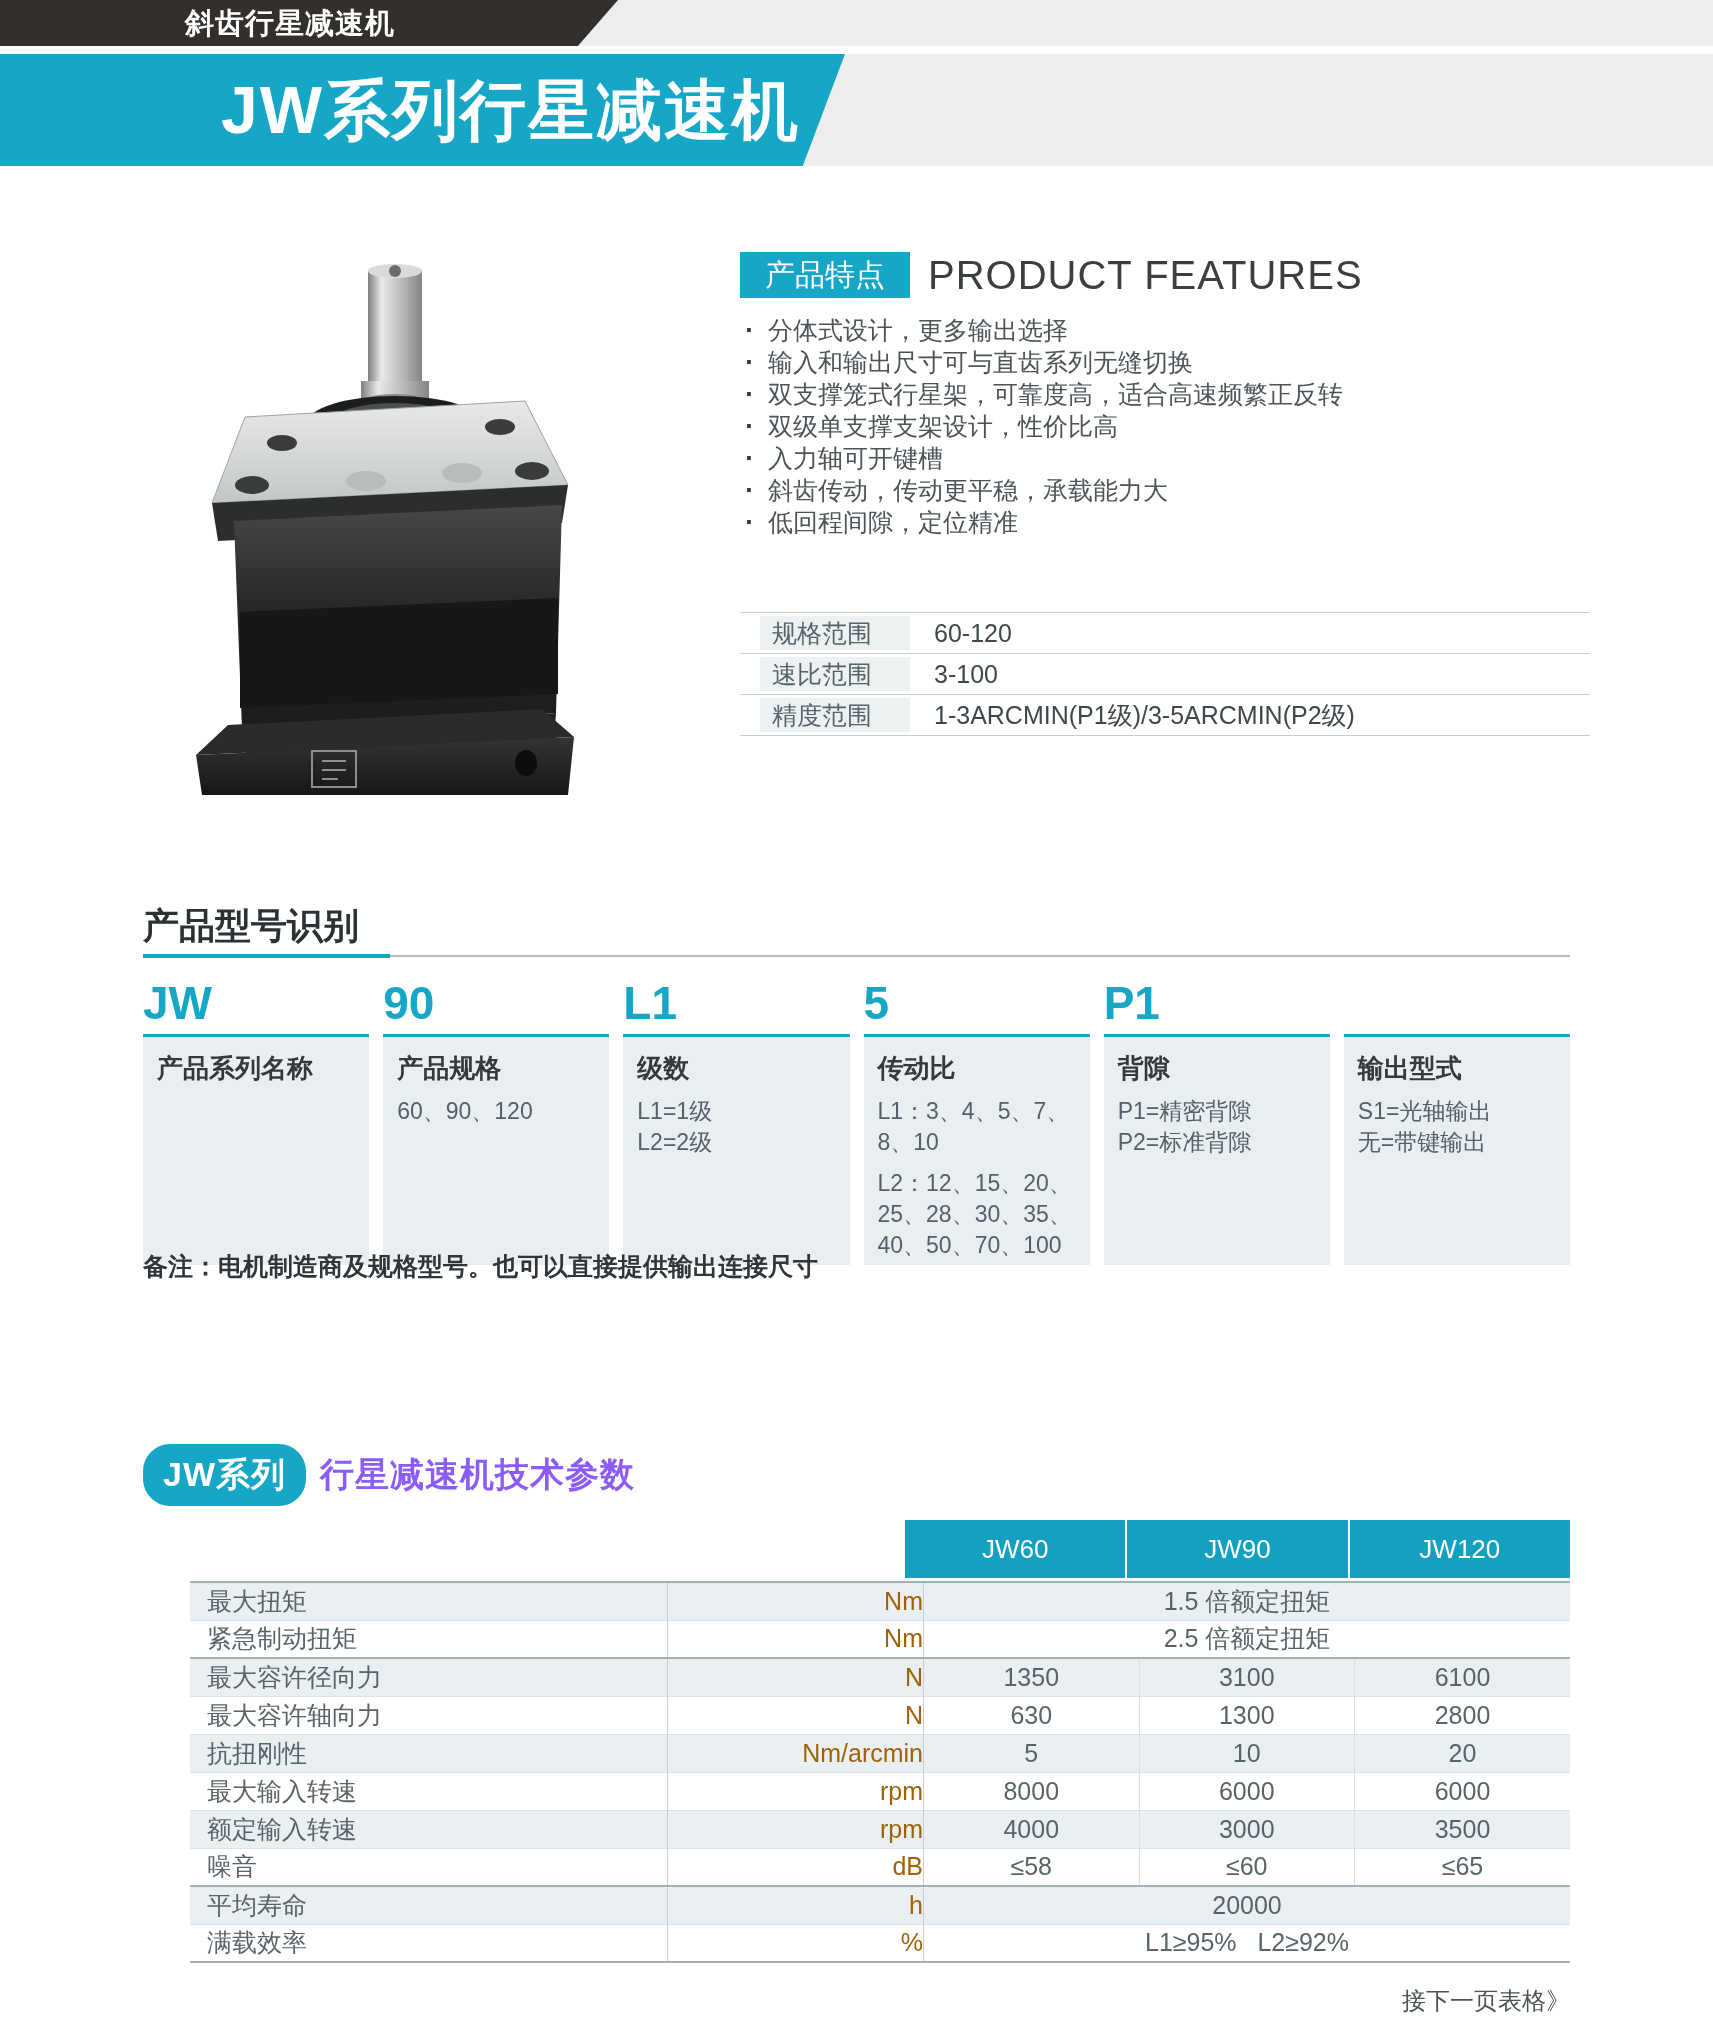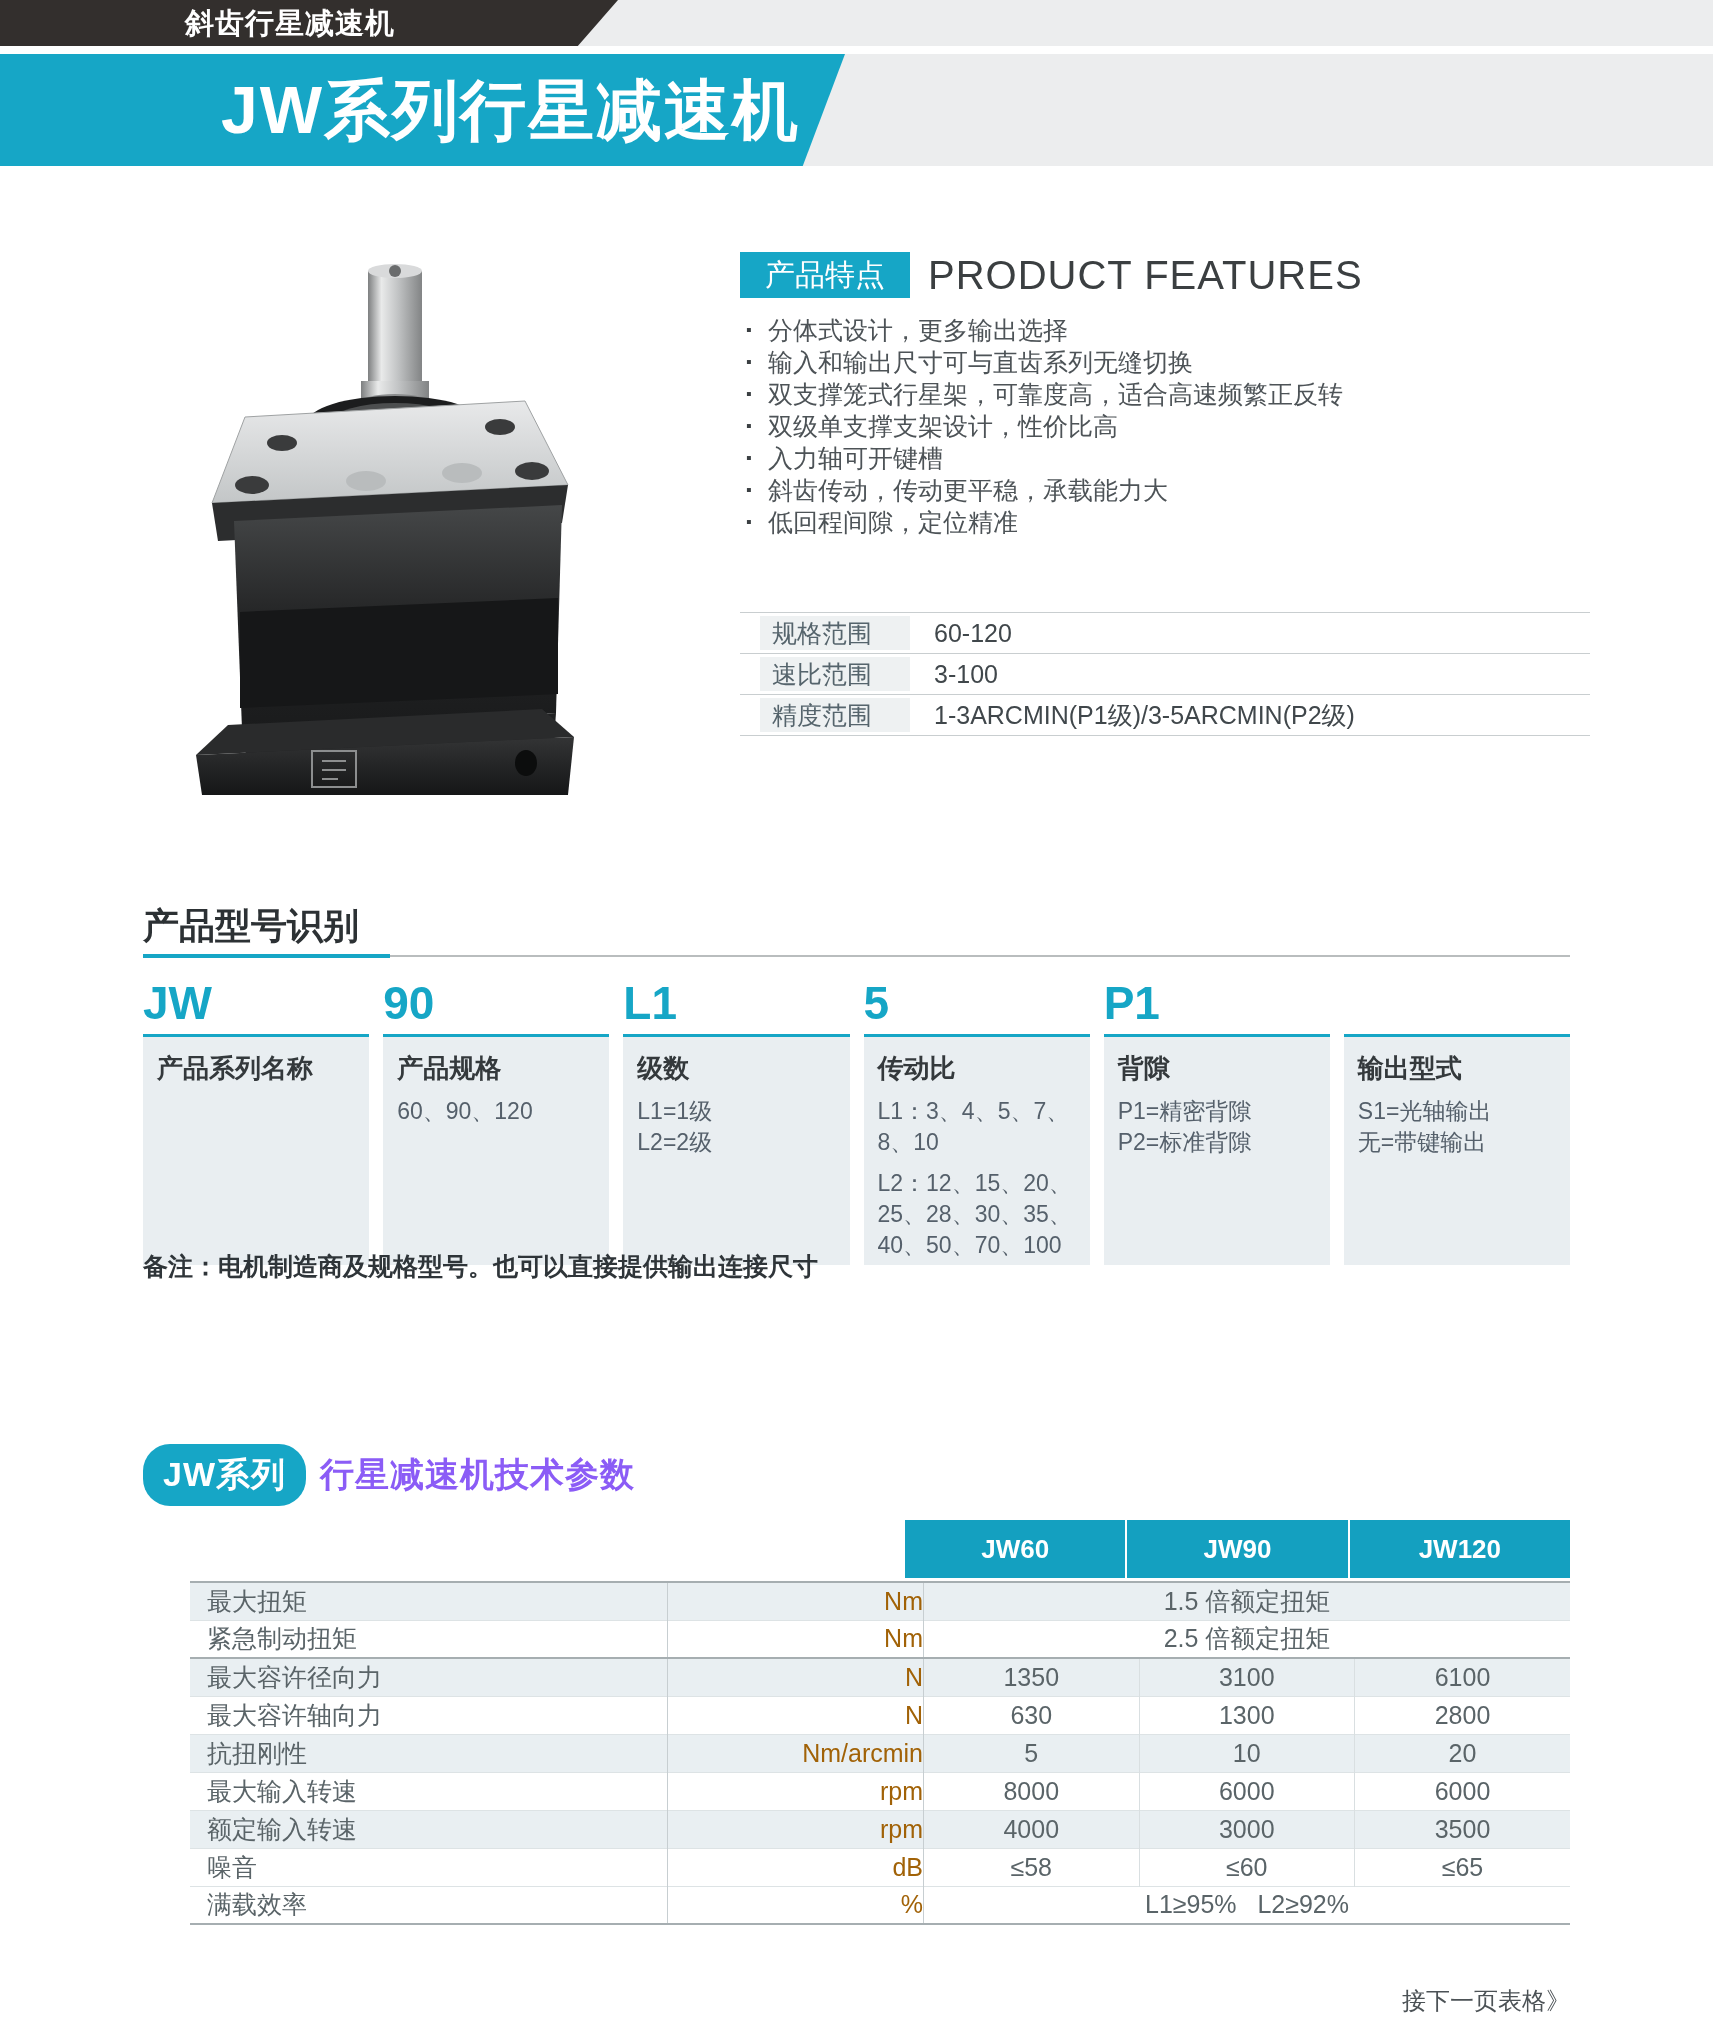--- a/index.html
+++ b/index.html
@@ -48,21 +48,21 @@
   .model-line.para{margin-bottom:10px;}
   .model-note{position:absolute;left:143px;top:1250px;font-size:25px;font-weight:600;color:#2f3539;}
 
   
   .tech-head{position:absolute;left:143px;top:1444px;display:flex;align-items:center;}
   .tech-badge{background:#16a6c6;color:#ffffff;font-size:34px;font-weight:bold;
               padding:8px 20px;letter-spacing:1px;border-radius:27px;}
   .tech-title{margin-left:14px;color:#8b5cf6;font-size:34px;font-weight:bold;letter-spacing:1px;}
 
   .tech-colhead{position:absolute;left:905px;top:1520px;width:665px;height:58px;display:flex;}
-  .tech-colhead .hcell{flex:1;background:#14a0c0;color:#ffffff;font-size:26px;font-weight:bold;
+  .tech-colhead .hcell{flex:1;background:#14a0c0;color:#ffffff;font-size:26px;font-weight:normal;
                        display:flex;align-items:center;justify-content:center;}
   .tech-colhead .hcell + .hcell{border-left:2px solid #ffffff;}
 
   .tech-table{position:absolute;left:190px;top:1581px;width:1380px;border-collapse:collapse;
               border-top:2px solid #a6aeb1;border-bottom:2px solid #a6aeb1;table-layout:fixed;}
   .tech-table tr{height:38px;}
   .tech-table tr + tr{border-top:1px solid #dde3e5;}
   .tech-table tr.strong{border-top:2px solid #a6aeb1;}
   .tech-table tr.lt{background:#e9eff2;}
   .tech-table td{font-size:25px;color:#5a6468;padding:0;}
@@ -319,20 +319,25 @@
       <td class="c-val">3000</td>
       <td class="c-val">3500</td>
     </tr>
     <tr>
       <td class="c-label">噪音</td>
       <td class="c-unit">dB</td>
       <td class="c-val">≤58</td>
       <td class="c-val">≤60</td>
       <td class="c-val">≤65</td>
     </tr>
+    <tr class="lt strong">
+      <td class="c-label">平均寿命</td>
+      <td class="c-unit">h</td>
+      <td class="c-span" colspan="3">20000</td>
+    </tr>
     <tr>
       <td class="c-label">满载效率</td>
       <td class="c-unit">%</td>
       <td class="c-span" colspan="3">L1≥95%&nbsp;&nbsp;&nbsp;L2≥92%</td>
     </tr>
   </tbody>
     </table>
 
   <div class="next-note">接下一页表格》</div>
 

